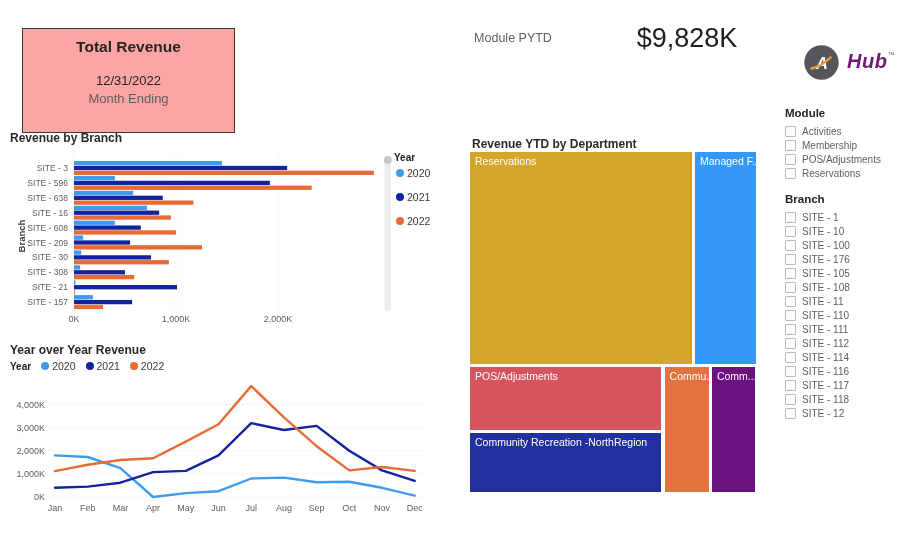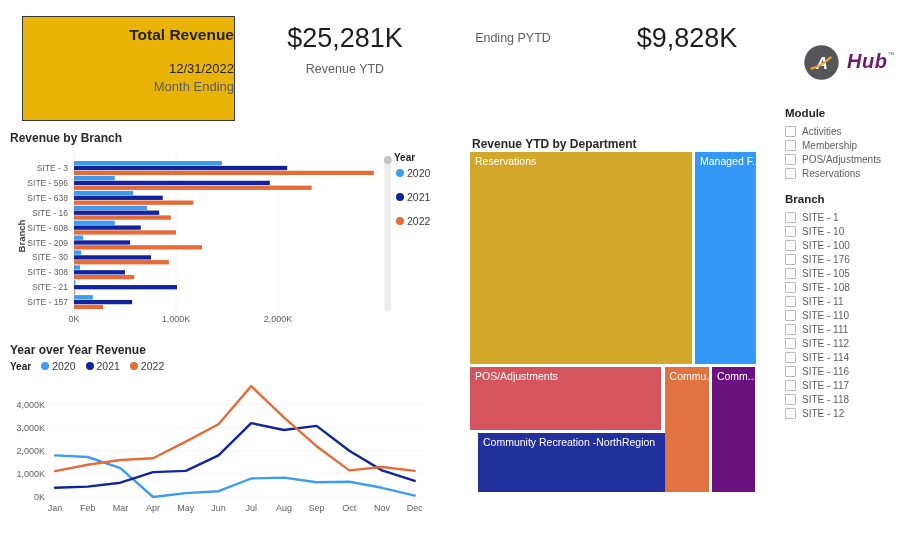--- a/index.html
+++ b/index.html
@@ -1,21 +1,21 @@
 <!DOCTYPE html>
 <html><head>
 <meta charset="utf-8">
 <style>
   html,body{margin:0;padding:0;background:#fff;}
   .canvas{position:relative;width:904px;height:533px;background:#fff;overflow:hidden;
           font-family:"Liberation Sans",sans-serif;color:#252423;}
   .abs{position:absolute;}
 
   
-  .total-card{left:22px;top:16px;width:211px;height:103px;border:1.5px solid #3a3a3a;text-align:right;background:#eab308;}
+  .total-card{left:22px;top:28px;width:211px;height:103px;border:1.5px solid #3a3a3a;text-align:center;background:#fca5a5;}
   .tc-title{margin-top:9px;font-size:15.5px;font-weight:700;color:#252423;}
   .tc-date{margin-top:17px;font-size:13px;font-weight:400;color:#252423;}
   .tc-sub{margin-top:3px;font-size:13px;color:#5f5e5c;}
 
   
   .kpi{top:23px;width:152px;text-align:center;}
   .kpi-value{font-size:27px;color:#1f1e1e;white-space:nowrap;}
   .kpi-label{font-size:12.5px;color:#605E5C;margin-top:8px;}
 
   
@@ -57,26 +57,22 @@
 <body>
 
 <div class="canvas">
 
   <div class="abs total-card">
     <div class="tc-title">Total Revenue</div>
     <div class="tc-date">12/31/2022</div>
     <div class="tc-sub">Month Ending</div>
   </div>
 
-  <div class="abs kpi" style="left:269px;">
-    <div class="kpi-value">$25,281K</div>
-    <div class="kpi-label">Revenue YTD</div>
-  </div>
   <div class="abs kpi" style="left:437px;">
-    <div class="kpi-label">Ending PYTD</div>
+    <div class="kpi-label">Module PYTD</div>
   </div>
   <div class="abs kpi" style="left:611px;">
     <div class="kpi-value">$9,828K</div>
   </div>
 
   <div class="abs logo">
     <svg width="37" height="37" viewBox="0 0 37 37">
       <circle cx="18.5" cy="18.5" r="17.2" fill="#55565A"></circle>
       <text x="19" y="24.5" text-anchor="middle" font-size="16.5" font-style="italic" font-weight="bold" fill="#ffffff">A</text>
       <path d="M8.5 24.5 Q18 22.5 27.5 13.5" stroke="#EFA03C" stroke-width="2.4" fill="none" stroke-linecap="round"></path>
@@ -193,21 +189,21 @@
   <div id="tm-box" class="abs tm-box">
       <div class="tm-cell" style="left: 0px; top: 0px; width: 221.5px; height: 212.3px; background: rgb(210, 167, 42);">
         <span class="tm-label">Reservations</span>
       </div>
       <div class="tm-cell" style="left: 225px; top: 0px; width: 60.5px; height: 212.3px; background: rgb(52, 152, 247);">
         <span class="tm-label">Managed F...</span>
       </div>
       <div class="tm-cell" style="left: 0px; top: 215.1px; width: 191.4px; height: 62.8px; background: rgb(214, 84, 94);">
         <span class="tm-label">POS/Adjustments</span>
       </div>
-      <div class="tm-cell" style="left: 8px; top: 281.1px; width: 191.4px; height: 59.4px; background: rgb(34, 48, 158);">
+      <div class="tm-cell" style="left: 0px; top: 281.1px; width: 191.4px; height: 59.4px; background: rgb(34, 48, 158);">
         <span class="tm-label">Community Recreation -NorthRegion</span>
       </div>
       <div class="tm-cell" style="left: 194.6px; top: 215.1px; width: 44.4px; height: 125.4px; background: rgb(224, 115, 63);">
         <span class="tm-label">Commu...</span>
       </div>
       <div class="tm-cell" style="left: 241.9px; top: 215.1px; width: 43px; height: 125.4px; background: rgb(107, 18, 128);">
         <span class="tm-label">Comm...</span>
       </div>
     </div>
 

